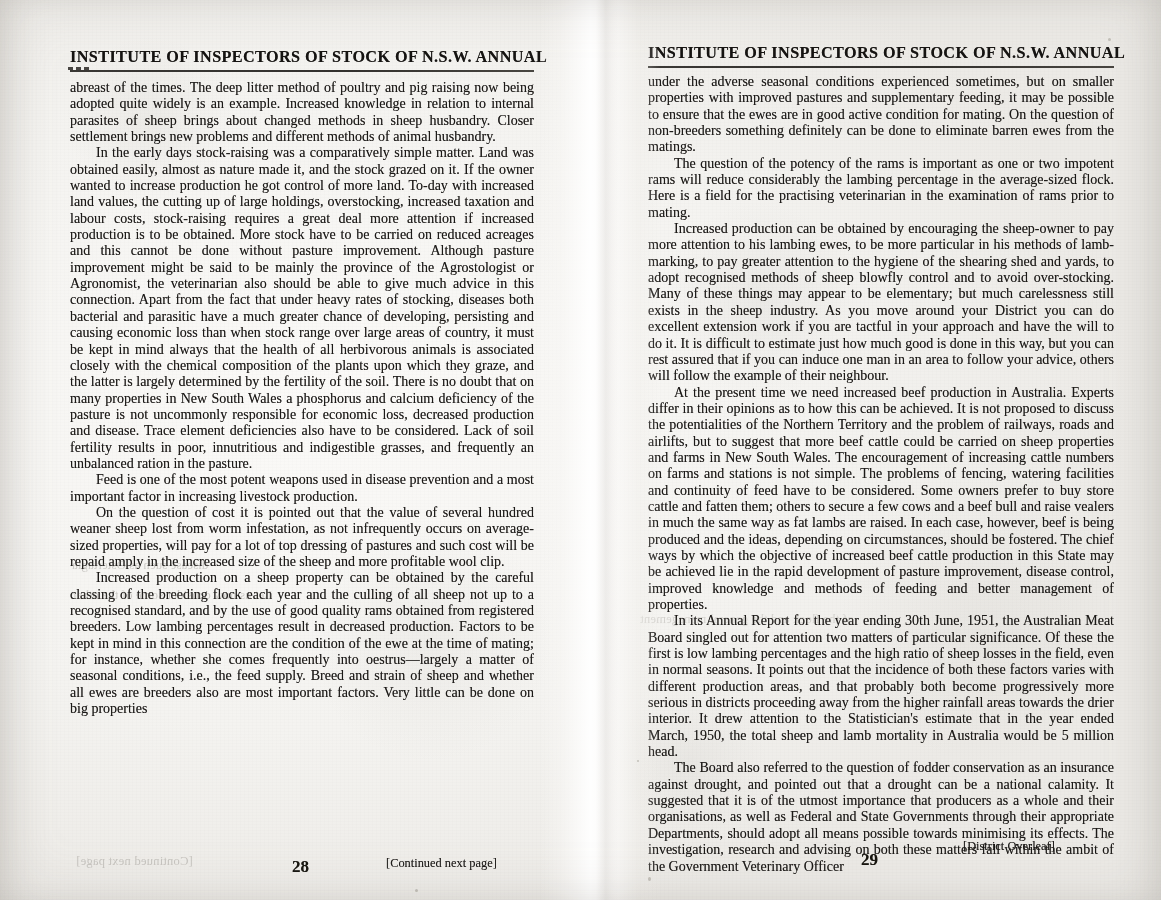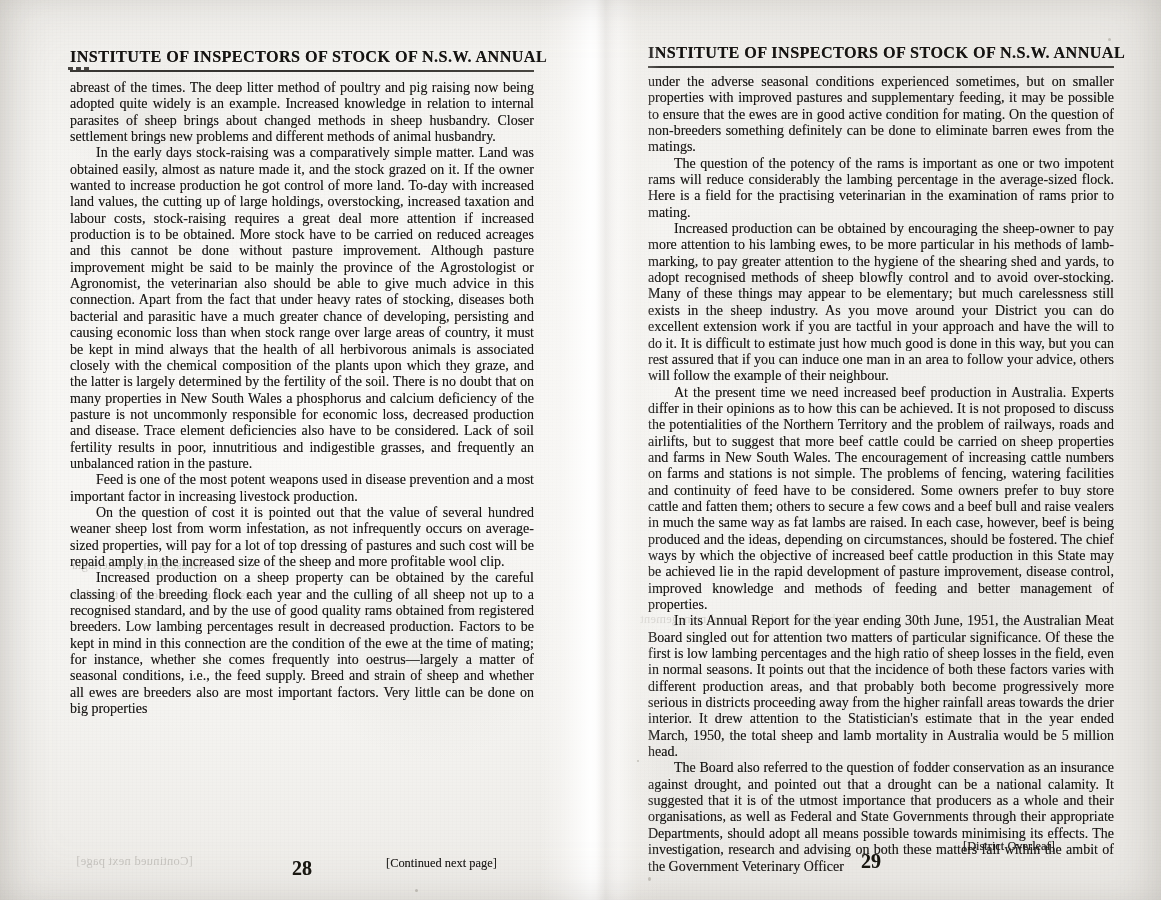--- a/index.html
+++ b/index.html
@@ -150,21 +150,21 @@
     white-space: nowrap;
     text-shadow: 0 0 0.5px rgba(25,22,20,0.45);
   }
   .page-left .continued  { left: 386px; top: 856px; }
   .page-right .continued { left: 383px; top: 839px; }
 
   .folio {
     position: absolute;
     font-family: "Liberation Serif", serif;
     font-weight: bold;
-    font-size: 20px;
+    font-size: 17px;
     color: #17150f;
     text-shadow: 0 0 0.6px rgba(20,18,14,0.5);
   }
   .page-left .folio  { left: 292px; top: 857px; }
   .page-right .folio { left: 281px; top: 850px; }
 
   
   .bleed {
     position: absolute;
     font-family: "Liberation Serif", serif;

